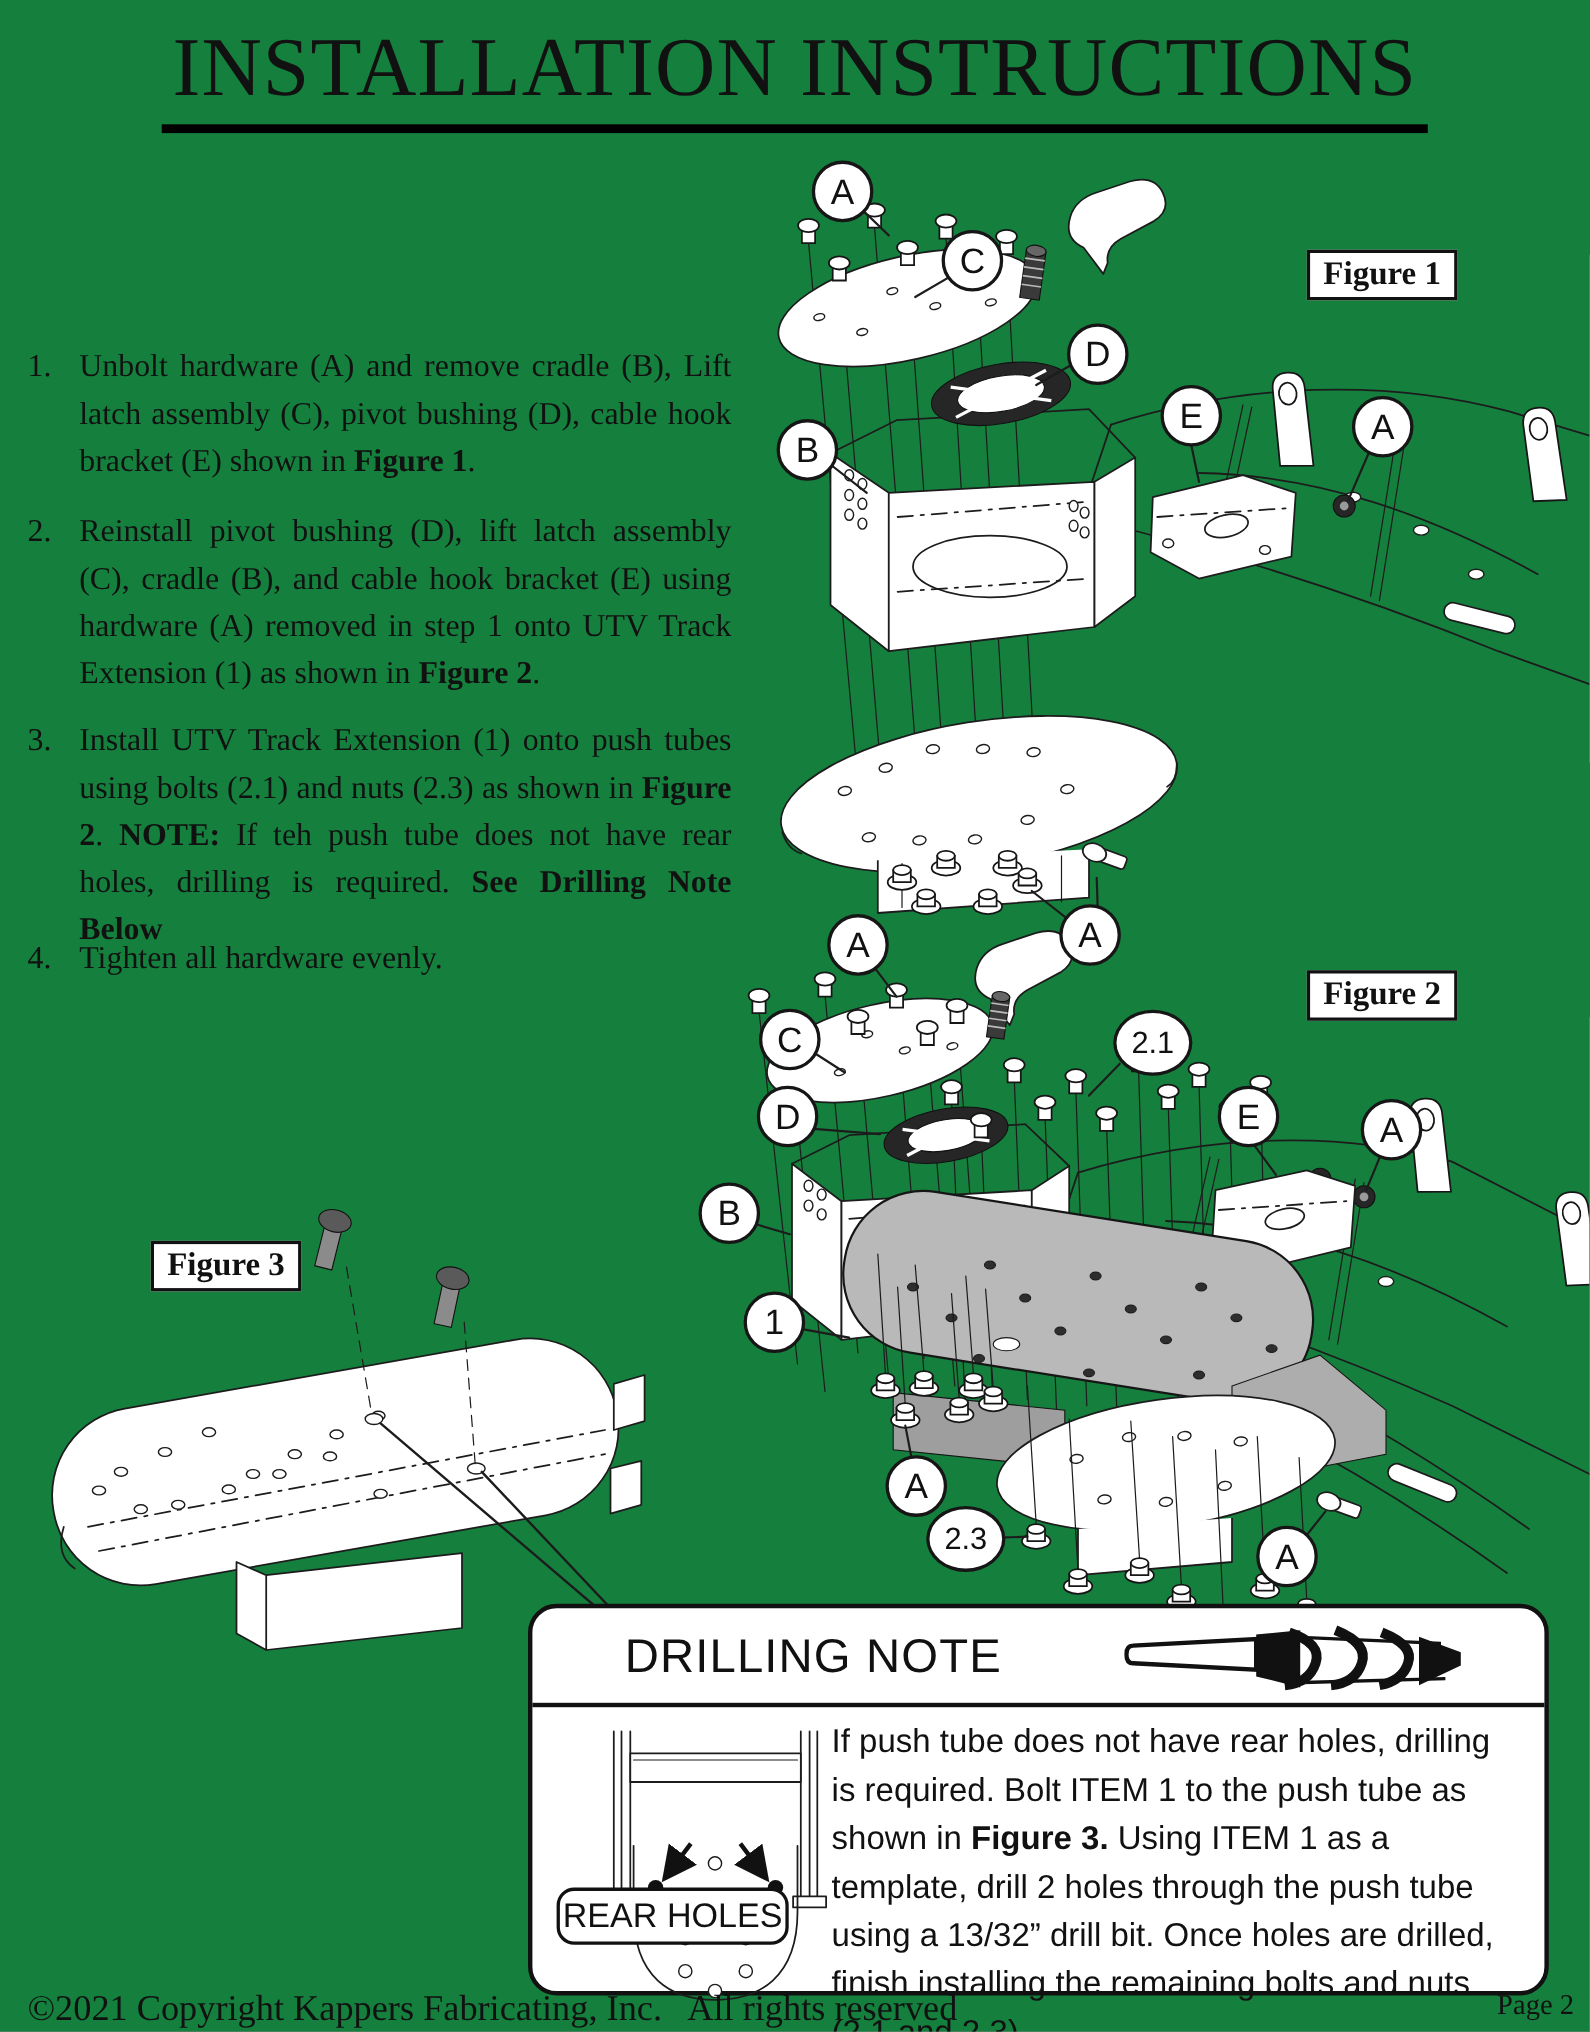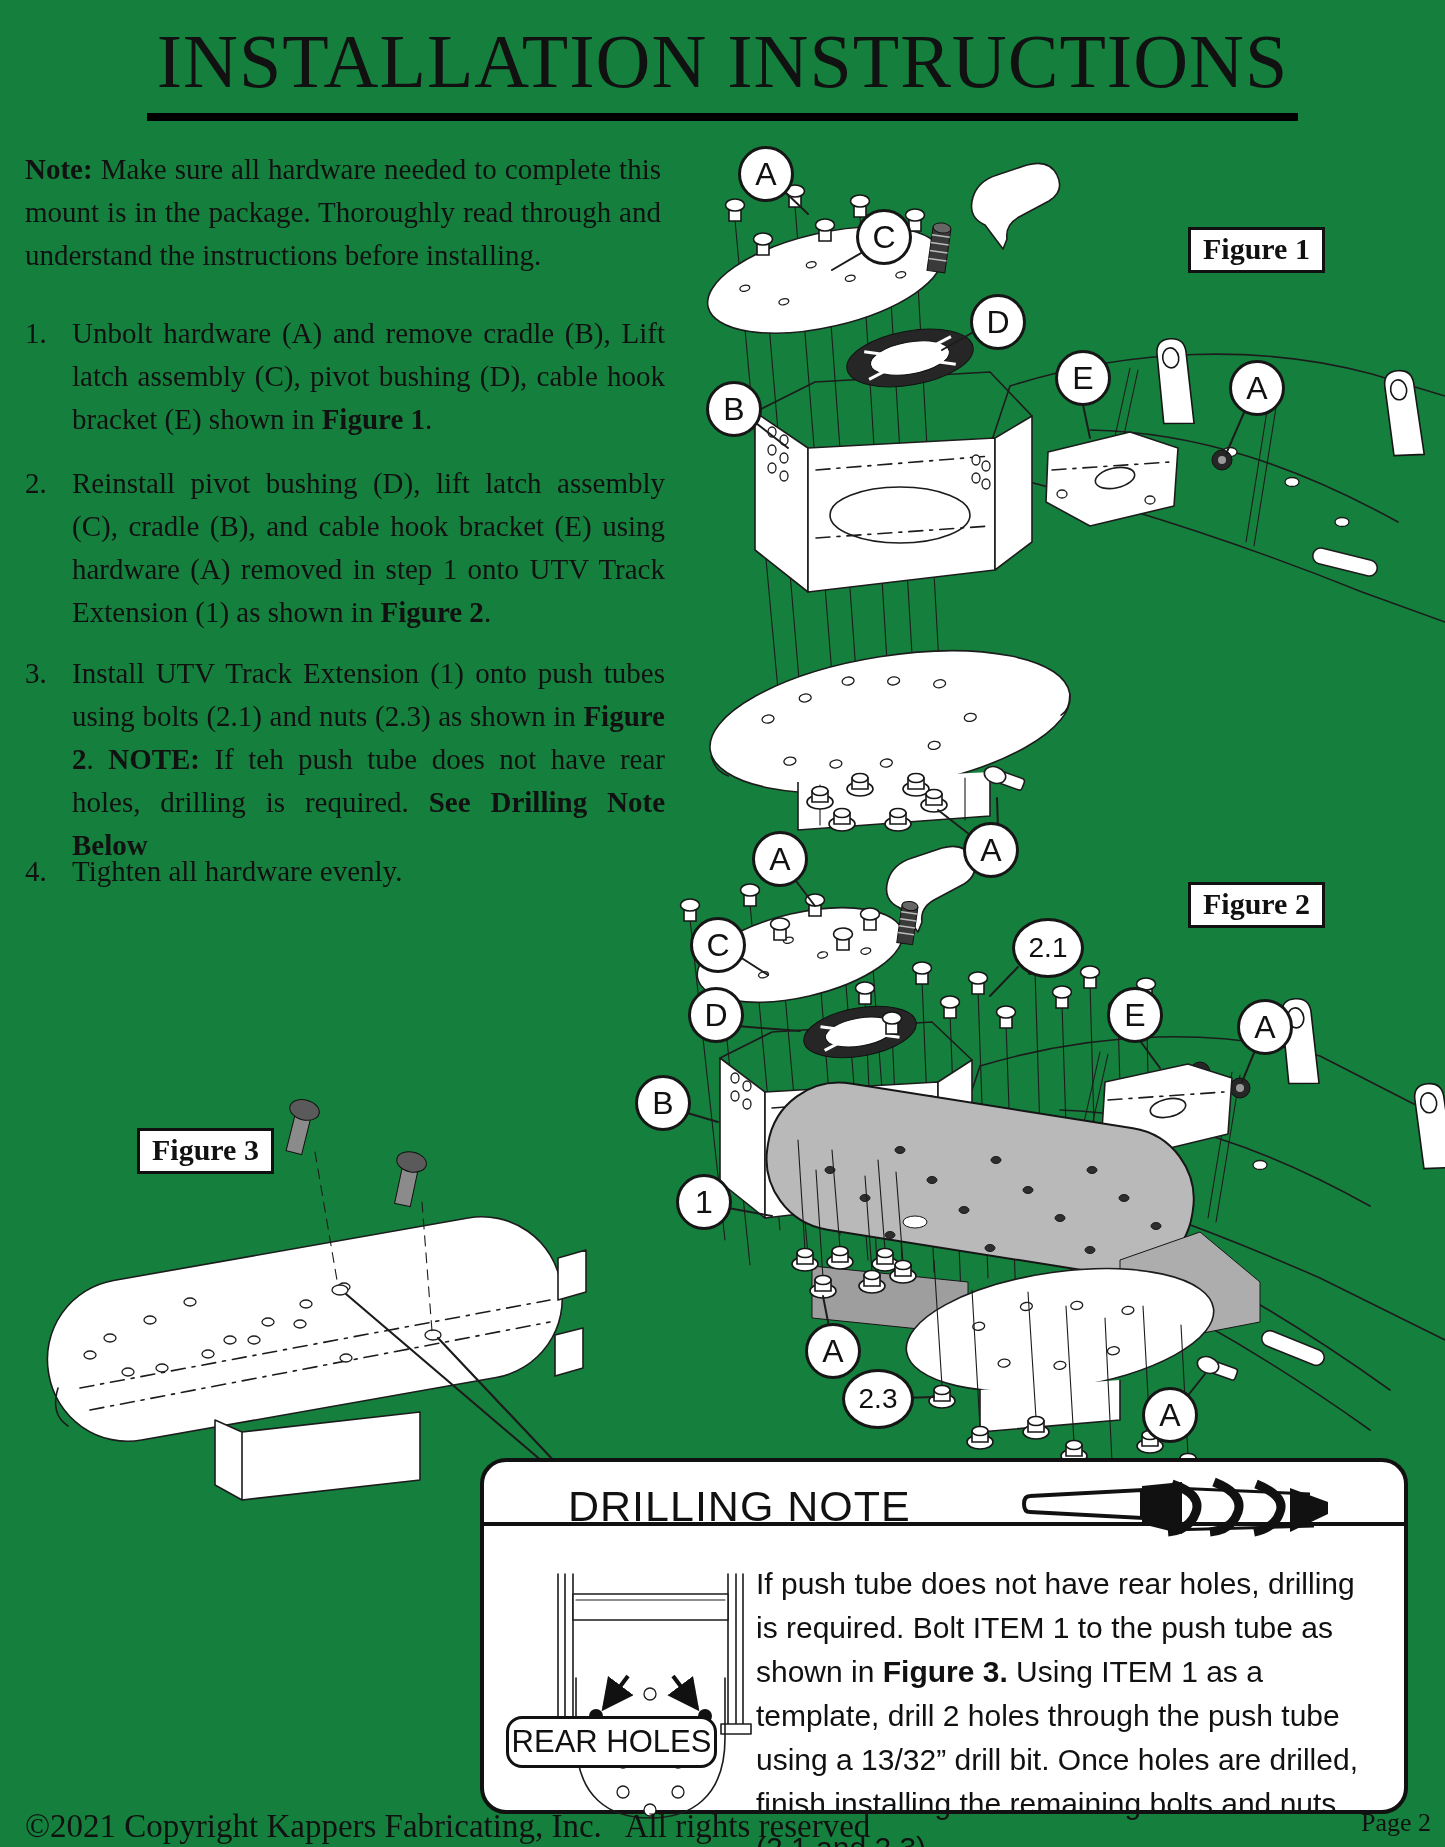--- a/index.html
+++ b/index.html
@@ -28,21 +28,21 @@
   .figure svg{position:absolute;left:0;top:0;overflow:visible;}
   .fig-label{position:absolute;border:3px solid #111;background:#fff;padding:2px 12px 4px;
              font-weight:bold;font-size:30px;font-family:"Liberation Serif",serif;white-space:nowrap;}
   .callout{position:absolute;transform:translate(-50%,-50%);width:50px;height:50px;border:3px solid #161616;
            border-radius:50%;background:#fff;display:flex;align-items:center;justify-content:center;
            font-family:"Liberation Sans",sans-serif;font-size:32px;color:#111;z-index:5;}
   .callout.wide{width:66px;height:54px;font-size:28px;}
   
   .drill-note{position:absolute;left:480px;top:1458px;width:920px;height:348px;border:4px solid #111;
               border-radius:26px;background:#fff;font-family:"Liberation Sans",sans-serif;}
-  .dn-header{position:absolute;top:0;left:0;width:100%;height:64px;border-bottom:4px solid #111;box-sizing:border-box;}
+  .dn-header{position:absolute;top:0;left:0;width:100%;height:90px;border-bottom:4px solid #111;box-sizing:border-box;}
   .dn-title{position:absolute;left:84px;top:20px;font-size:43px;letter-spacing:1px;color:#111;}
   .dn-bit{position:absolute;left:538px;top:12px;}
   .dn-diagram{position:absolute;left:0;top:104px;width:270px;height:317px;padding-left:44px;}
   .rear-label{position:absolute;left:22px;top:150px;width:205px;height:46px;border:3px solid #111;border-radius:16px;
               background:#fff;display:flex;align-items:center;justify-content:center;font-size:31px;color:#111;}
   .dn-text{position:absolute;left:272px;top:100px;width:624px;font-size:30px;line-height:44px;color:#111;}
   
   .footer-left{position:absolute;left:25px;top:1808px;font-size:33px;white-space:pre-wrap;}
   .footer-right{position:absolute;right:14px;top:1808px;font-size:26px;}
   
@@ -78,21 +78,20 @@
         <ellipse cx="1" cy="-2" rx="8" ry="10" fill="#fff" stroke="#161616" stroke-width="1.6"></ellipse>
       </g>
       <marker id="arrow" markerWidth="10" markerHeight="10" refX="7" refY="4" orient="auto">
         <path d="M0,0 L8,4 L0,8 Z" fill="#111"></path>
       </marker>
     </defs>
   </svg>
 
   <div class="title-wrap"><h1>INSTALLATION INSTRUCTIONS</h1></div>
 
-  <div class="note"><span class="b">Note:</span><span> Make sure all hardware needed to complete this mount is in the package. Thoroughly read through and understand the instructions before installing.</span></div>
 
   <div class="steps">
       <div class="step">
         <div class="step-num">1.</div>
         <div class="step-text"><span>Unbolt hardware (A) and remove cradle (B), Lift latch assembly (C), pivot bushing (D), cable hook bracket (E) shown in </span><span class="b">Figure 1</span><span>.</span></div>
       </div>
       <div class="step">
         <div class="step-num">2.</div>
         <div class="step-text"><span>Reinstall pivot bushing (D), lift latch assembly (C), cradle (B), and cable hook bracket (E) using hardware (A) removed in step 1 onto UTV Track Extension (1) as shown in </span><span class="b">Figure 2</span><span>.</span></div>
       </div>

